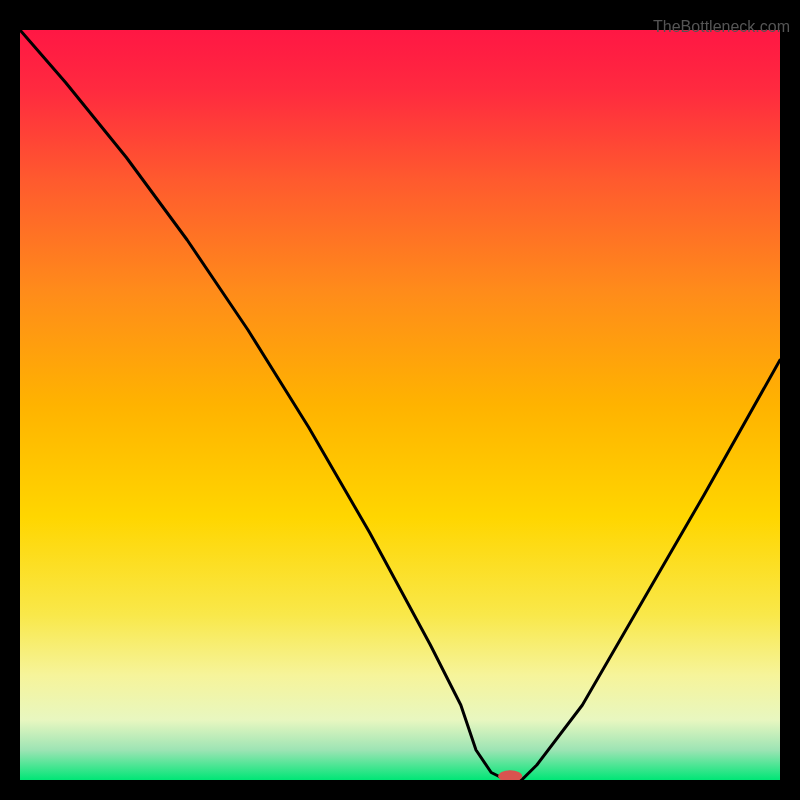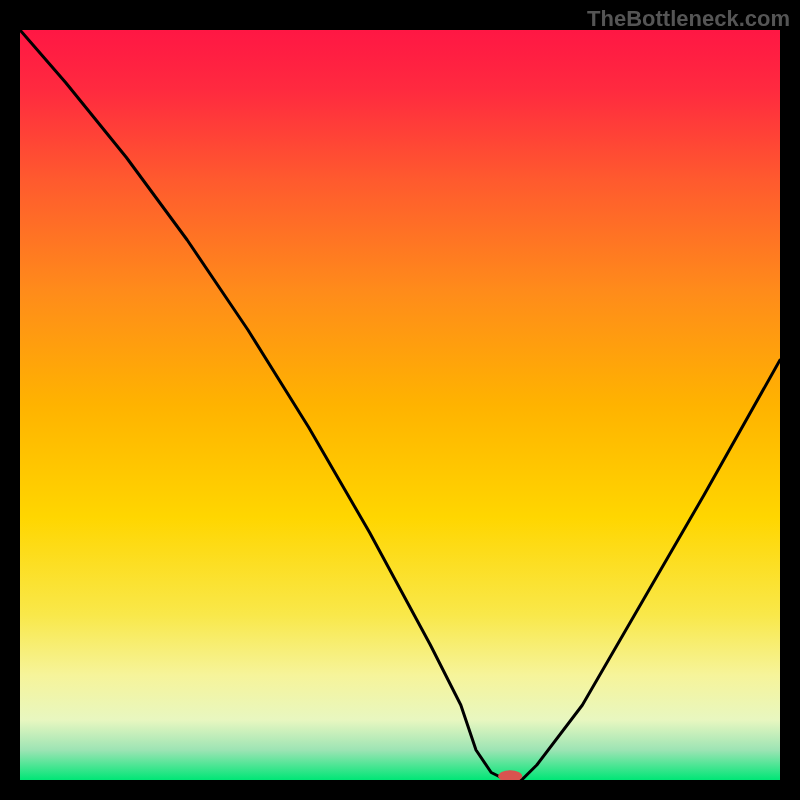--- a/index.html
+++ b/index.html
@@ -6,25 +6,25 @@
     margin: 0;
     padding: 0;
     width: 800px;
     height: 800px;
     background: #000;
     position: relative;
     font-family: Arial, sans-serif;
   }
   .watermark {
     position: absolute;
-    top: 6px;
+    top: 18px;
     right: 10px;
     color: #555;
-    font-size: 22px;
-    font-weight: 700;
+    font-size: 16px;
+    font-weight: 400;
     z-index: 10;
   }
   .plot-frame {
     position: absolute;
     left: 20px;
     right: 20px;
     top: 30px;
     bottom: 20px;
     background: #000;
   }

